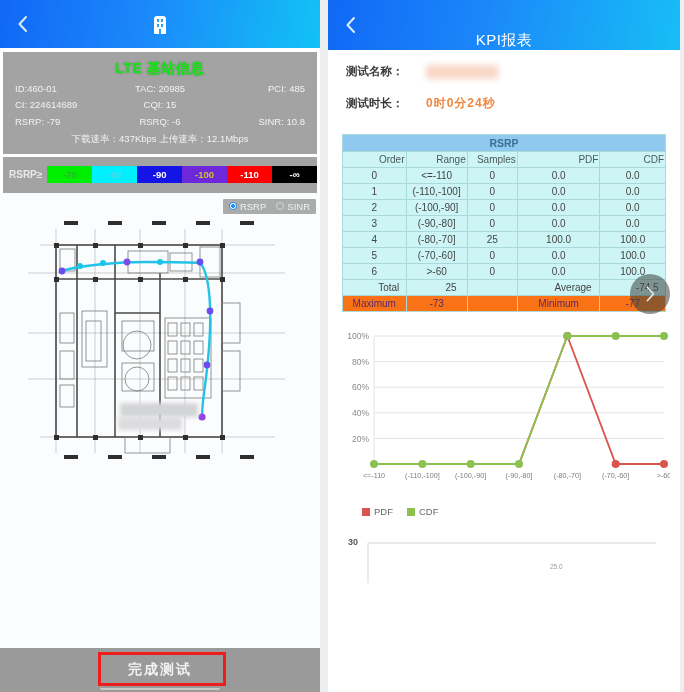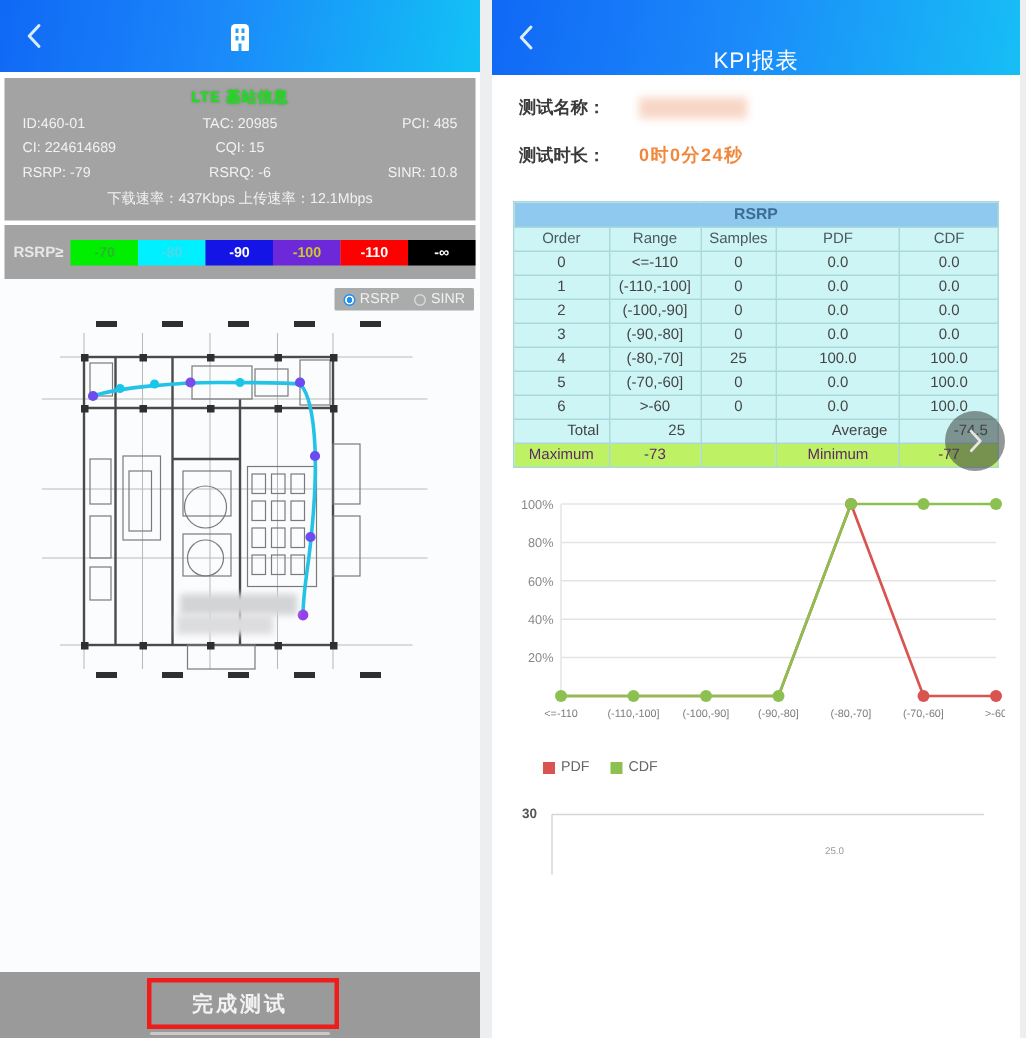--- a/index.html
+++ b/index.html
@@ -27,21 +27,21 @@
   .nav-center-icon { width: 16px; height: 22px; display:flex; align-items:center; justify-content:center;}
   .bs-icon { width: 14px; height: 20px; position: relative; }
   .bs-icon .body { position:absolute; left:1px; top:2px; width:12px; height:18px; background:#fff; border-radius:3px 3px 1px 1px; }
   .bs-icon .slit { position:absolute; background:#2d9ef0; }
 
   .info-box {
     margin: 4px 3px 0 3px; padding: 6px 6px 7px 6px;
     background: rgba(150,150,150,0.88);
     color:#f2f2f2; font-size: 9.5px; line-height: 1.55;
   }
-  .info-title { text-align:center; color:#18e318; font-weight:bold; font-size:10px;
+  .info-title { text-align:center; color:#18e318; font-weight:bold; font-size:14px;
      letter-spacing:0.5px; text-shadow: 0 0 2px rgba(0,120,0,.5); margin-bottom:2px;}
   .info-grid { display:grid; grid-template-columns: 1fr 1fr 1fr; row-gap:2px; text-align:center; }
   .info-grid .c1 { text-align:left; padding-left:6px;}
   .info-grid .c3 { text-align:right; padding-right:6px;}
   .info-rates { text-align:center; margin-top:2px; }
 
   .legend-bar {
     display:flex; align-items:center; height: 36px;
     background: rgba(150,150,150,0.88); margin: 3px 3px 0 3px;
   }
@@ -85,24 +85,24 @@
   .meta { padding: 14px 18px 2px 18px; }
   .meta-row { display:flex; align-items:center; margin-bottom: 16px; font-size:11.5px; color:#3a3a3a; }
   .meta-label { font-weight:bold; width: 66px; flex:none;}
   .meta-redacted { width: 72px; height: 14px; background:#f8d6c6; filter: blur(3px); margin-left:14px;}
   .meta-value { color:#f0893e; font-weight:bold; font-size:12px; margin-left:14px; letter-spacing:1px;}
 
   .table-wrap { margin: 4px 14px 0 14px; position:relative; }
   table.kpi { width:100%; border-collapse:collapse; font-size:10px; color:#444; }
   table.kpi th, table.kpi td { border:1px solid #a9d9d9; text-align:center; padding:2px 1px; height:15px;}
   table.kpi .tbl-title { background:#8fc9ef; color:#3c6e93; font-weight:bold; font-size:10.5px; height:16px;}
-  table.kpi thead td { background:#cdf5f5; color:#4a5a5a; font-size:10px;}
+  table.kpi thead td { background:#cdf5f5; color:#4a5a5a; font-size:10px;text-align:right;}
   table.kpi tbody td { background:#cdf5f5; }
   table.kpi tr.summary td { background:#cdf5f5;padding-left:30px; }
-  table.kpi tr.minmax td { background:#bef264; color:#5c2a68; }
+  table.kpi tr.minmax td { background:#f97316; color:#5c2a68; }
 
   .fab { position:absolute; right: -4px; top: 140px; width:40px; height:40px; border-radius:50%;
       background: rgba(60,65,62,0.55); display:flex; align-items:center; justify-content:center;
       cursor:pointer; }
   .fab svg { display:block; }
 
   .chart-box { margin: 12px 10px 0 10px; position:relative; height: 180px; }
   .chart-legend { display:flex; gap:14px; align-items:center; padding-left:34px; margin-top:2px;}
   .lg-item { display:flex; align-items:center; gap:4px; font-size:9.5px; color:#666; }
   .lg-swatch { width:8px; height:8px; display:inline-block; }

